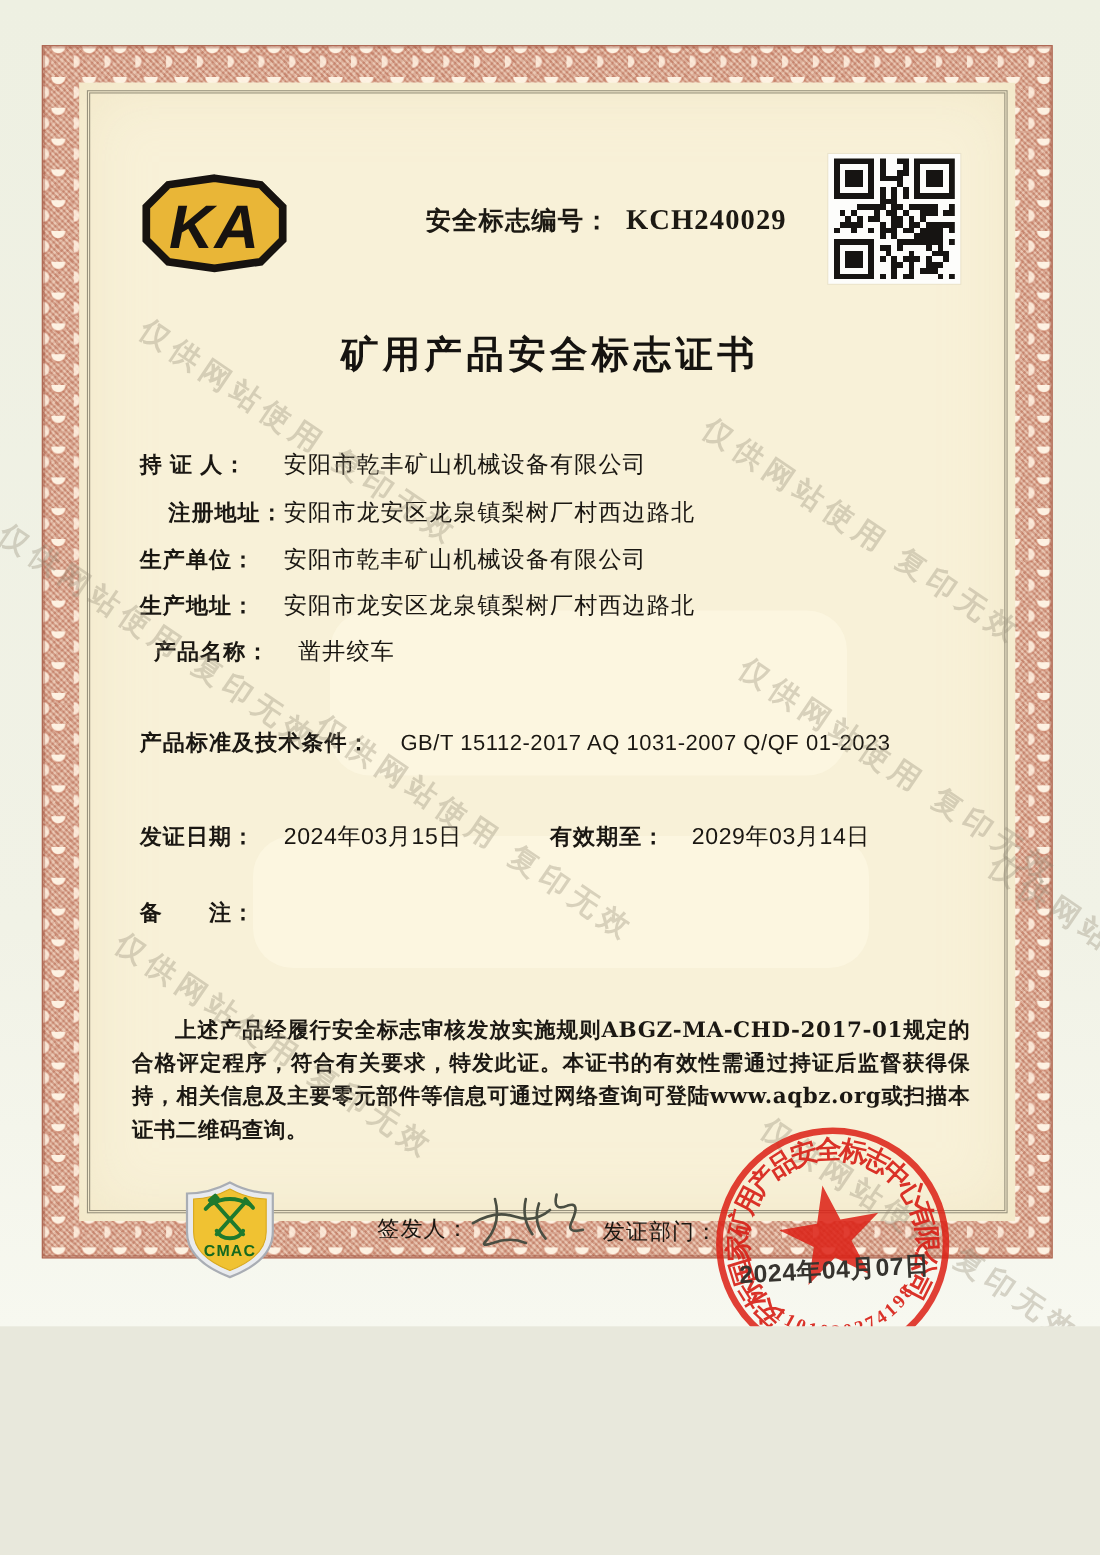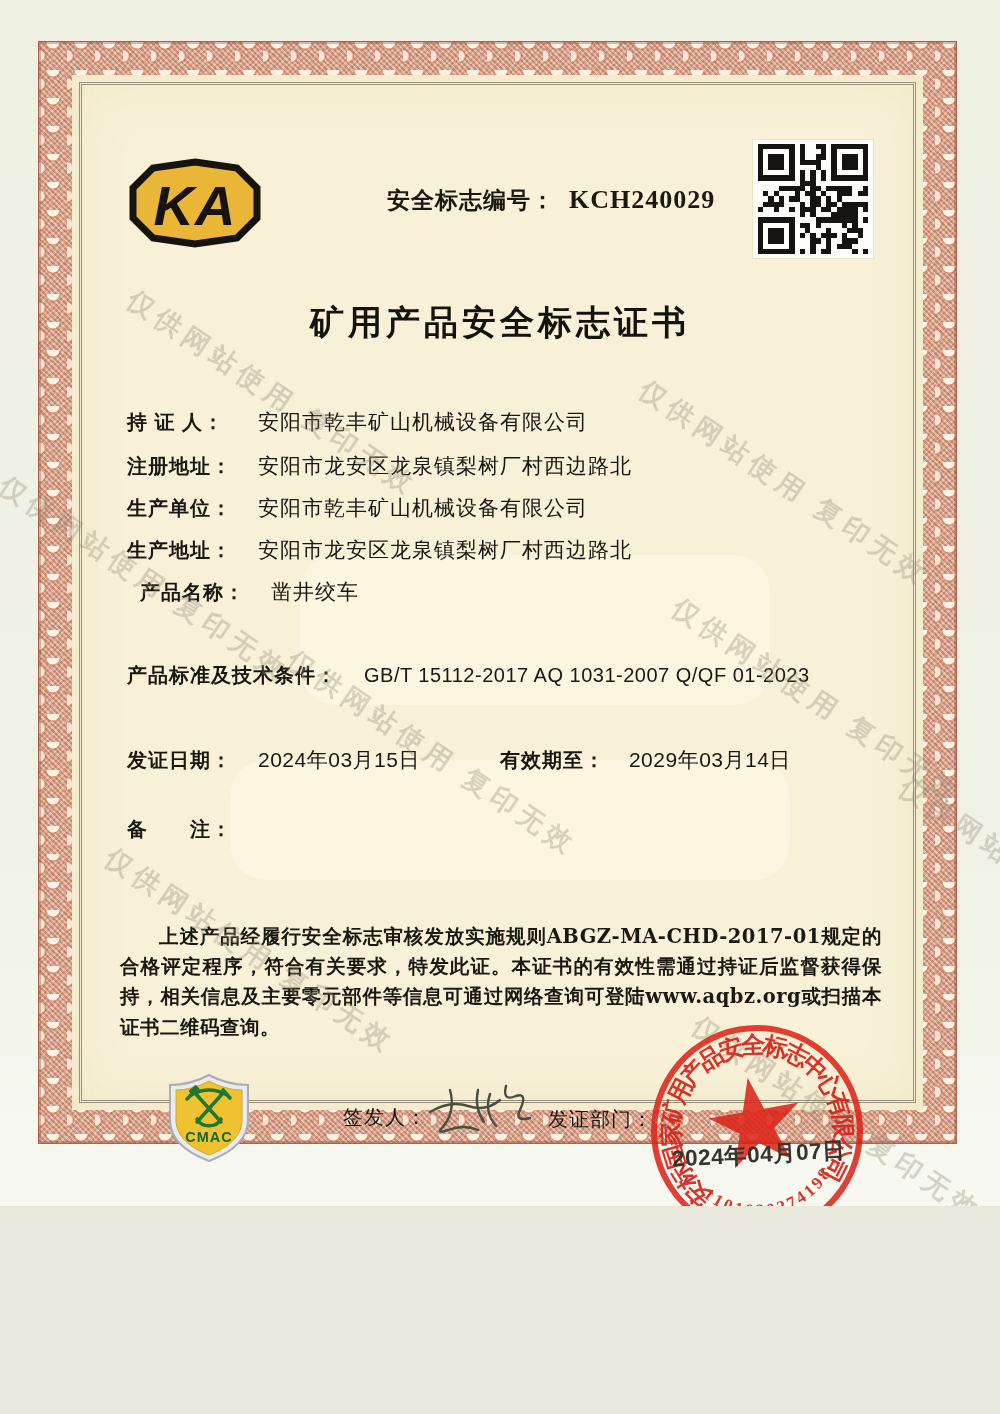--- a/index.html
+++ b/index.html
@@ -222,21 +222,21 @@
         <rect x="2" y="16" width="3" height="3" fill="#161412"></rect>
       </svg>
   </div>
 
   <div class="abs title" style="left:0;top:300px;">矿用产品安全标志证书</div>
 
   <div class="abs row" style="left:127px;top:408px;">
     <span class="label">持 证 人：</span>
     <span class="value">安阳市乾丰矿山机械设备有限公司</span>
   </div>
-  <div class="abs row" style="left:127px;top:452px;">
+  <div class="abs row" style="left:127px;top:452px;text-align:right;">
     <span class="label">注册地址：</span>
     <span class="value">安阳市龙安区龙泉镇梨树厂村西边路北</span>
   </div>
   <div class="abs row" style="left:127px;top:494px;">
     <span class="label">生产单位：</span>
     <span class="value">安阳市乾丰矿山机械设备有限公司</span>
   </div>
   <div class="abs row" style="left:127px;top:536px;">
     <span class="label">生产地址：</span>
     <span class="value">安阳市龙安区龙泉镇梨树厂村西边路北</span>

